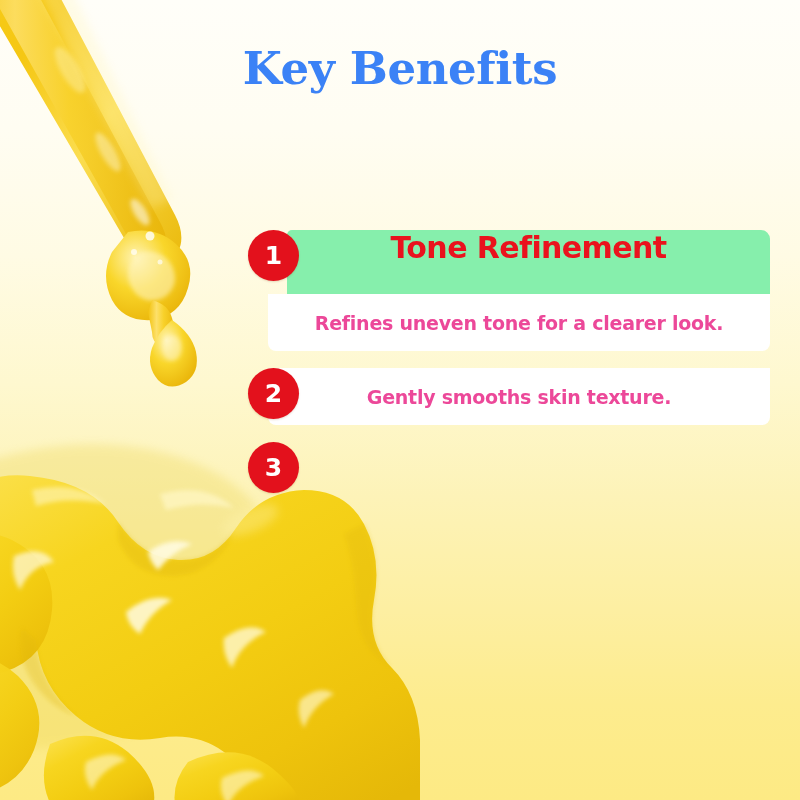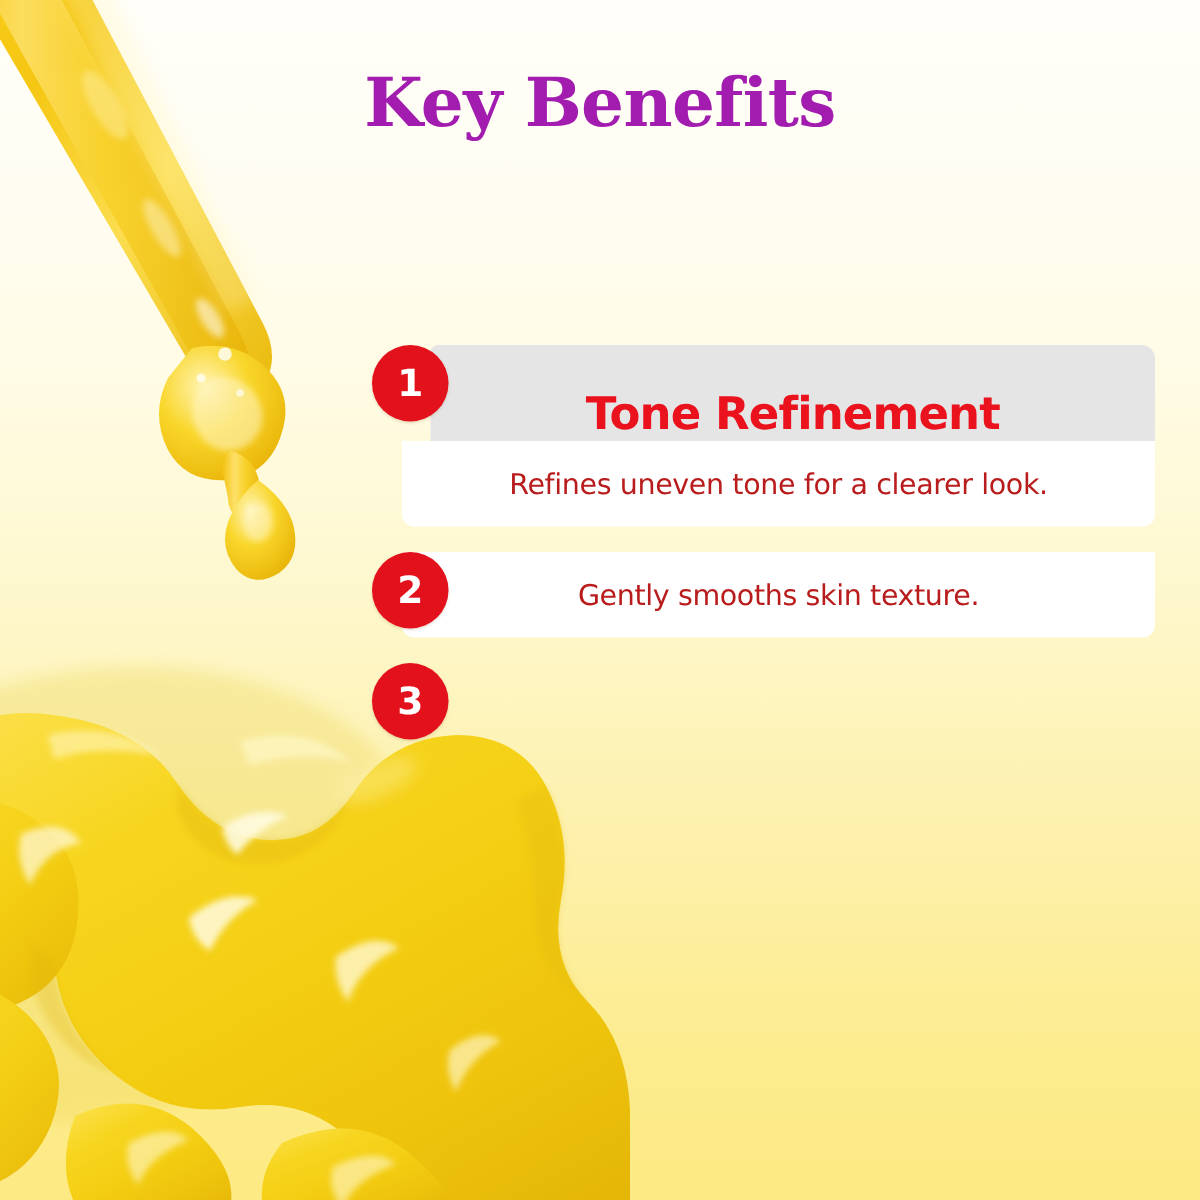--- a/index.html
+++ b/index.html
@@ -37,21 +37,21 @@
 
   
   .page-title {
     position:absolute;
     left:0; right:0; top:42px;
     text-align:center;
     font-family:"DejaVu Serif", "Liberation Serif", serif;
     font-weight:bold;
     font-size:45px;
     letter-spacing:-0.4px;
-    color:#a21caf;
+    color:#3b82f6;
   }
 
   
   .benefits {
     position:absolute;
     left:268px;
     top:204px;
     width:502px;
   }
   .benefit { position:relative; margin-bottom:17px; }
@@ -71,24 +71,24 @@
     text-align:center;
     z-index:3;
     box-shadow:0 1px 2px rgba(120,60,0,0.18);
   }
 
   .title-bar {
     position:relative;
     margin-left:19px;
     margin-top:26px;
     height:64px;
-    background:#e5e5e5;
+    background:#86efac;
     border-radius:5px 9px 0 0;
     display:flex;
-    align-items:flex-end;
+    align-items:flex-start;
     justify-content:center;
     z-index:2;
   }
   .title-bar-text {
     font-family:"DejaVu Sans", "Liberation Sans", sans-serif;
     font-weight:bold;
     font-size:30px;
     letter-spacing:-0.6px;
     color:#ea121d;
     white-space:nowrap;
@@ -99,24 +99,24 @@
     height:57px;
     background:#ffffff;
     border-radius:0 0 8px 8px;
     display:flex;
     align-items:center;
     justify-content:center;
     z-index:2;
   }
   .desc-bar-text {
     font-family:"DejaVu Sans", "Liberation Sans", sans-serif;
-    font-weight:normal;
+    font-weight:bold;
     font-size:19px;
     letter-spacing:-0.25px;
-    color:#b91c1c;
+    color:#ec4899;
     white-space:nowrap;
   }
 </style>
 </head>
 <body>
 
 <div id="stage">
 
   <div class="bg-gradient"></div>
 

